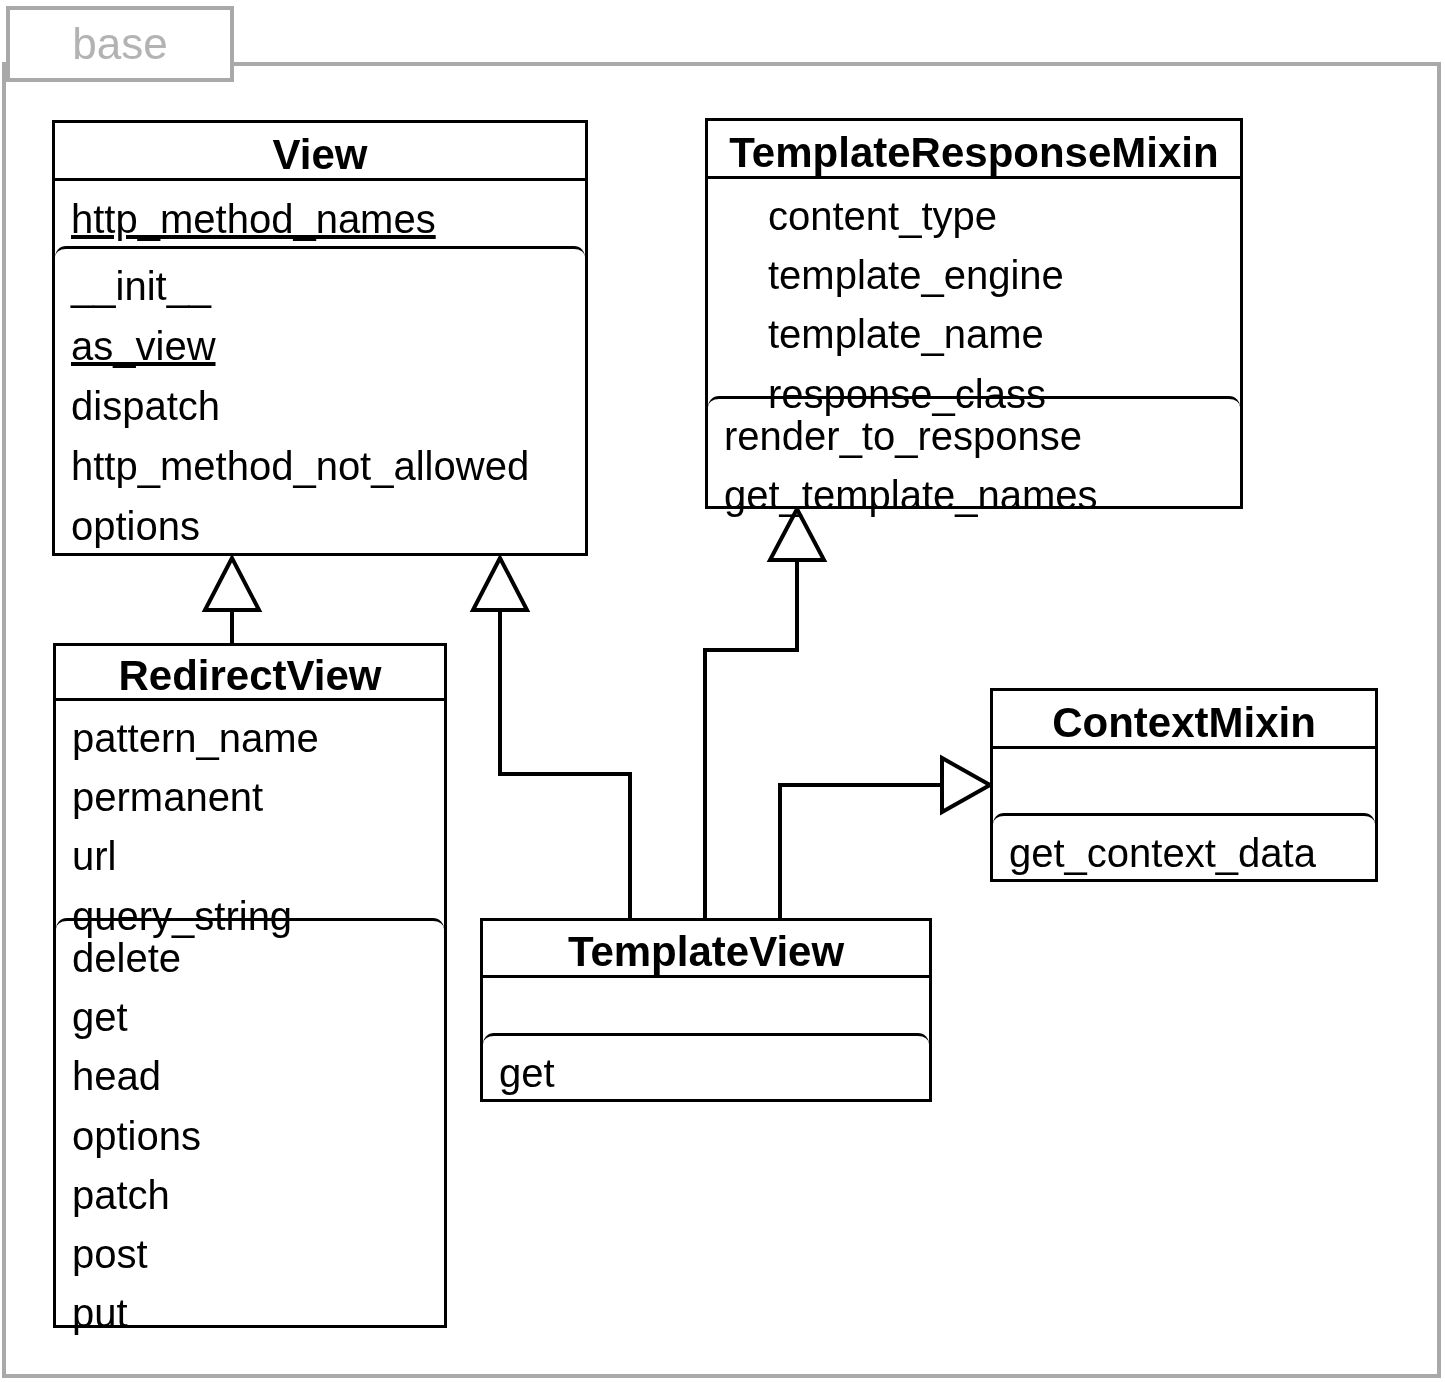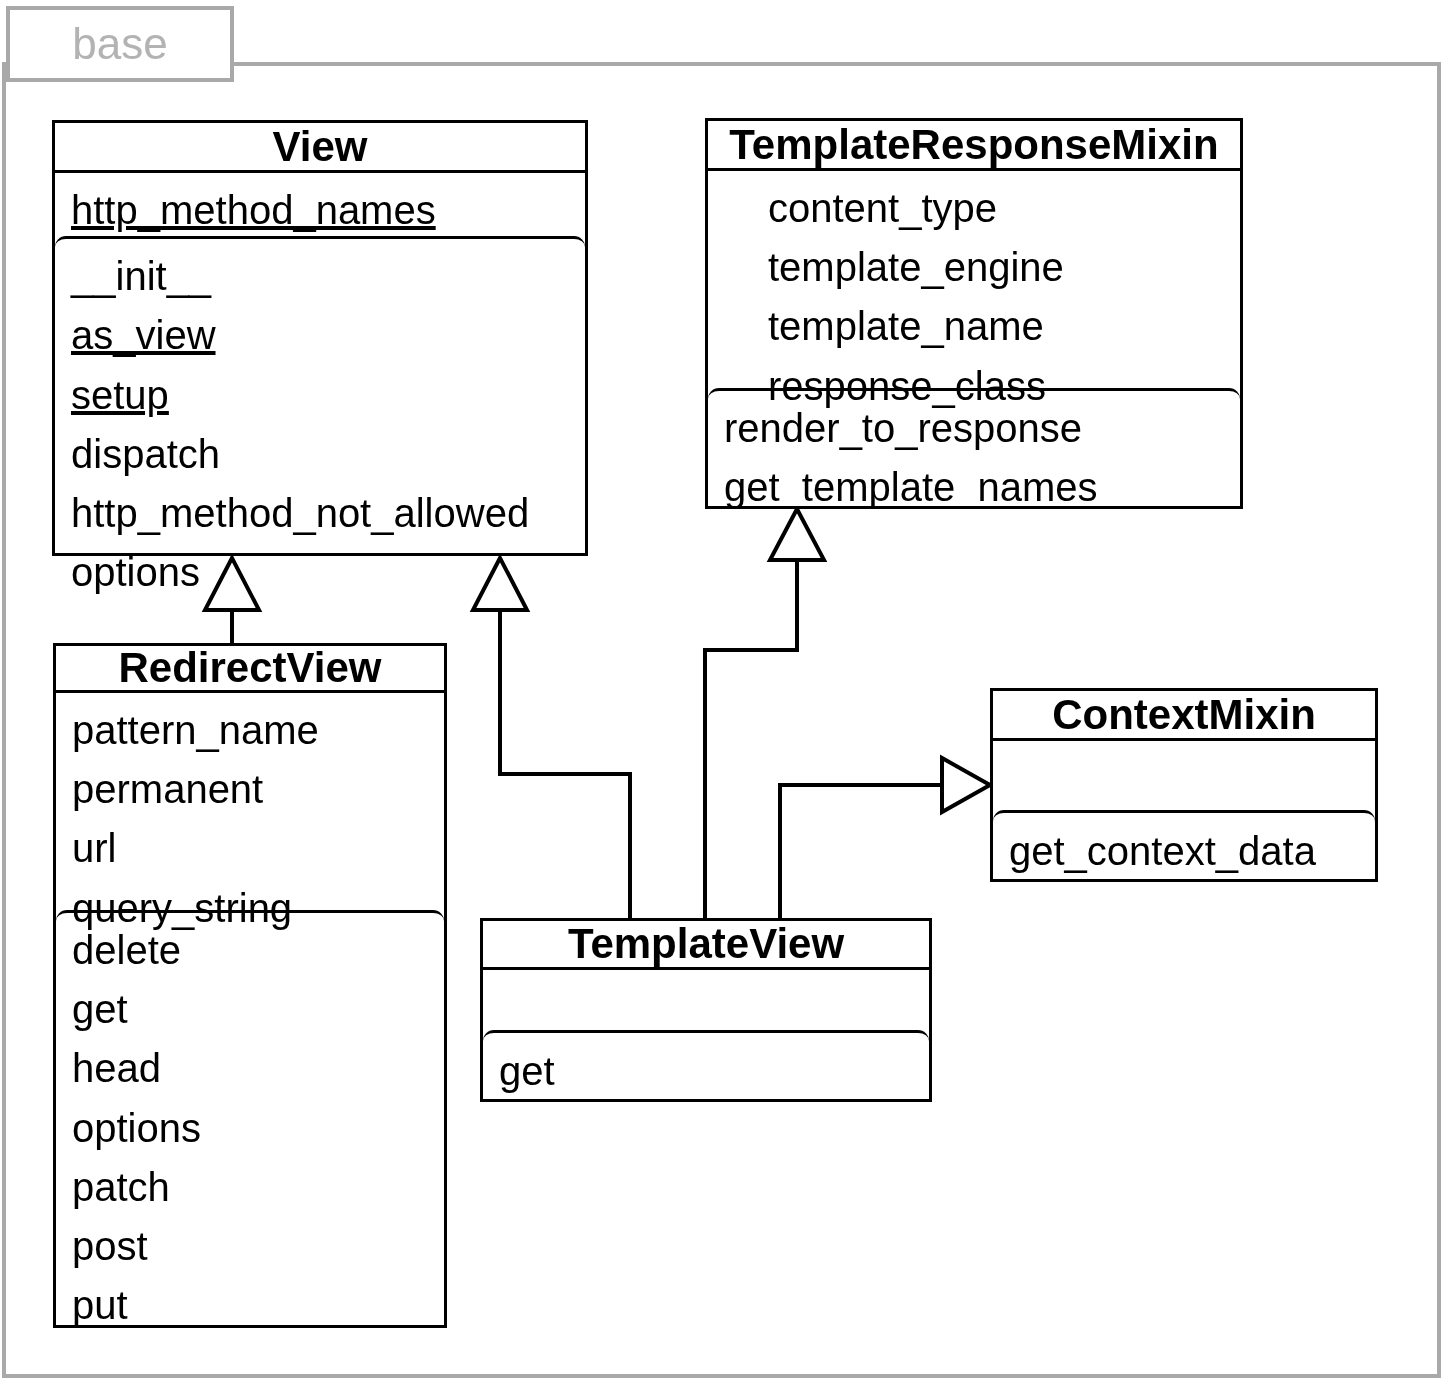--- a/index.html
+++ b/index.html
@@ -24,21 +24,21 @@
   }
   
   .uml-class{
     position:absolute;box-sizing:border-box;
     border:3px solid #000;background:#ffffff;
     display:flex;flex-direction:column;z-index:3;
   }
   .uml-title{
     box-sizing:border-box;flex:0 0 auto;
     display:flex;align-items:center;justify-content:center;
-    font-weight:bold;font-size:42px;
+    font-weight:bold;font-size:42px;margin-top:8px;
   }
   .uml-sec{
     box-sizing:border-box;border-top:3px solid #000;
     display:flex;flex-direction:column;justify-content:space-around;
     padding:2px 0;
   }
   .uml-sec.fill{flex:1 1 auto;border-radius:11px;}
   .member{
     font-size:40px;line-height:1.18;padding-left:16px;white-space:nowrap;margin-top:12px;
   }
@@ -90,21 +90,20 @@
   </svg>
 
   <div class="uml-class c-view">
     <div class="uml-title">View</div>
     <div class="uml-sec sec-attrs">
         <div class="member u">http_method_names</div>
       </div>
     <div class="uml-sec fill">
         <div class="member">__init__</div>
         <div class="member u">as_view</div>
-        <div class="member u">setup</div>
         <div class="member">dispatch</div>
         <div class="member">http_method_not_allowed</div>
         <div class="member">options</div>
       </div>
   </div>
 
   <div class="uml-class c-trm">
     <div class="uml-title">TemplateResponseMixin</div>
     <div class="uml-sec sec-attrs">
         <div class="member">content_type</div>

